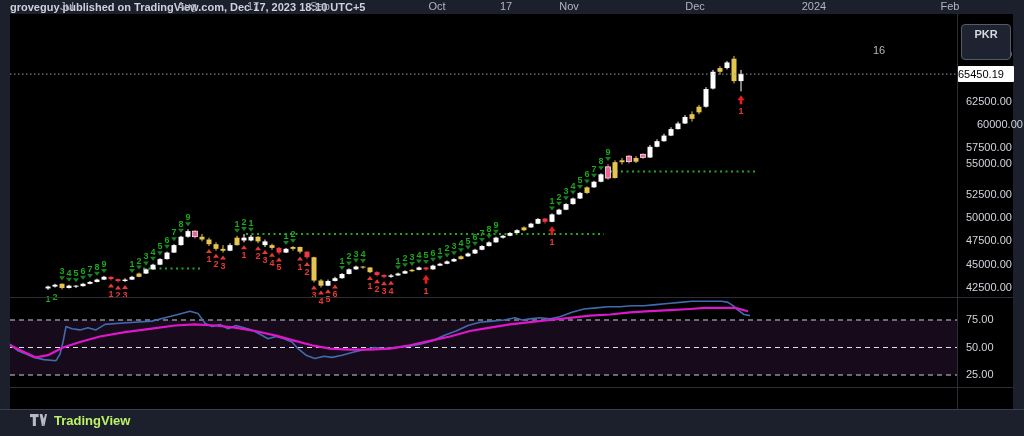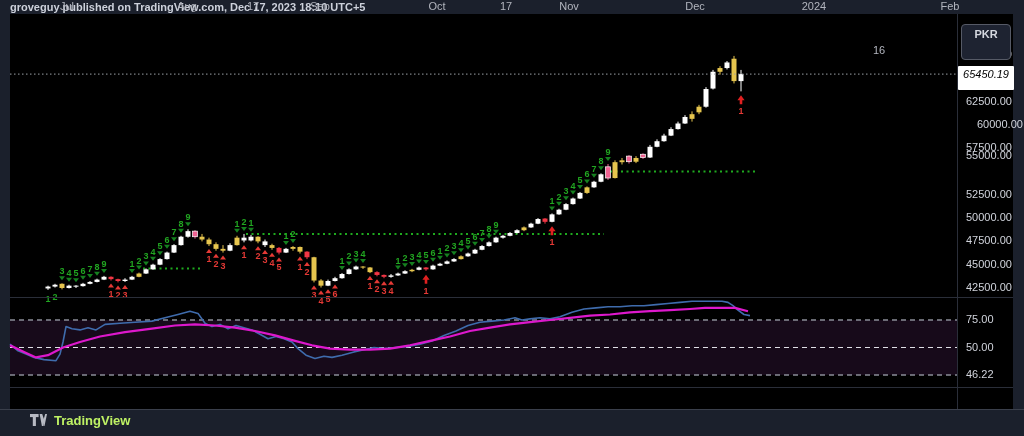--- a/index.html
+++ b/index.html
@@ -8,23 +8,23 @@
   #header{position:absolute;left:10px;top:0;height:20px;line-height:14px;
           font-size:11px;font-weight:bold;color:#cdd1db;white-space:nowrap;}
   #chart-svg{position:absolute;left:0;top:0;}
   .axis-label{position:absolute;font-size:11px;color:#d1d4dc;white-space:nowrap;text-align:right;}
   .time-label{position:absolute;font-size:11px;color:#b2b5be;width:48px;text-align:center;
               top:391px;white-space:nowrap;}
   #currency-chip{position:absolute;left:961px;top:24px;width:50px;height:36px;
           background:#1e2331;border:1px solid #565a66;border-radius:4px;
           color:#d6d9e0;font-size:11px;font-weight:bold;text-align:center;line-height:19px;
           box-sizing:border-box;}
-  #last-price-label{position:absolute;left:958px;top:66px;width:56px;height:24px;
-          background:#ffffff;color:#000;font-size:11px;line-height:16px;text-align:center;
-          border-radius:1px;font-style:italic;}
+  #last-price-label{position:absolute;left:958px;top:66px;width:56px;height:16px;
+          background:#ffffff;color:#000;font-size:11px;line-height:16px;
+          border-radius:1px;}
   #footer{position:absolute;left:30px;top:413px;display:flex;align-items:center;gap:7px;}
   #footer .brand{font-size:13px;font-weight:bold;color:#bef264;text-align:right;}
 </style>
 </head>
 <body>
 
 <div id="frame">
   <div id="header">groveguy published on TradingView.com, Dec 17, 2023 18:10 UTC+5</div>
 
   <svg id="chart-svg" width="1024" height="436">
@@ -391,31 +391,31 @@
       <line x1="10" y1="387.5" x2="1013" y2="387.5" stroke="#2a2e39" stroke-width="1"></line>
       <line x1="957.5" y1="14" x2="957.5" y2="410" stroke="#2a2e39" stroke-width="1"></line>
       <line x1="0" y1="409.5" x2="1024" y2="409.5" stroke="#3a3f4b" stroke-width="1"></line>
     </svg>
 
   <div id="price-axis">
       <span class="axis-label" style="left: 966px; top: 48px;">67500.00</span>
       <span class="axis-label" style="left: 966px; top: 94.5983px;">62500.00</span>
       <span class="axis-label" style="left: 966px; top: 117.897px; padding-left: 11px;">60000.00</span>
       <span class="axis-label" style="left: 966px; top: 141.197px;">57500.00</span>
-      <span class="axis-label" style="left: 966px; top: 149px;">55000.00</span>
+      <span class="axis-label" style="left: 966px; top: 157px;">55000.00</span>
       <span class="axis-label" style="left: 966px; top: 187.795px;">52500.00</span>
       <span class="axis-label" style="left: 966px; top: 211.094px;">50000.00</span>
       <span class="axis-label" style="left: 966px; top: 234.393px;">47500.00</span>
       <span class="axis-label" style="left: 966px; top: 257.692px;">45000.00</span>
       <span class="axis-label" style="left: 966px; top: 280.992px;">42500.00</span>
     </div>
   <div id="osc-axis">
       <span class="axis-label" style="left: 966px; top: 313px;">75.00</span>
       <span class="axis-label" style="left: 966px; top: 340.5px;">50.00</span>
-      <span class="axis-label" style="left: 966px; top: 368px;">46.22</span>
+      <span class="axis-label" style="left: 966px; top: 368px;">25.00</span>
     </div>
   <div id="time-axis">
       <span class="time-label" style="left: 43px; top: 0px;">Jul</span>
       <span class="time-label" style="left: 163px; top: 0px; text-align: center;">Aug</span>
       <span class="time-label" style="left: 229px; top: 0px;">17</span>
       <span class="time-label" style="left: 296px; top: 0px;">Sep</span>
       <span class="time-label" style="left: 413px; top: 0px;">Oct</span>
       <span class="time-label" style="left: 482px; top: 0px;">17</span>
       <span class="time-label" style="left: 545px; top: 0px;">Nov</span>
       <span class="time-label" style="left: 671px; top: 0px;">Dec</span>

